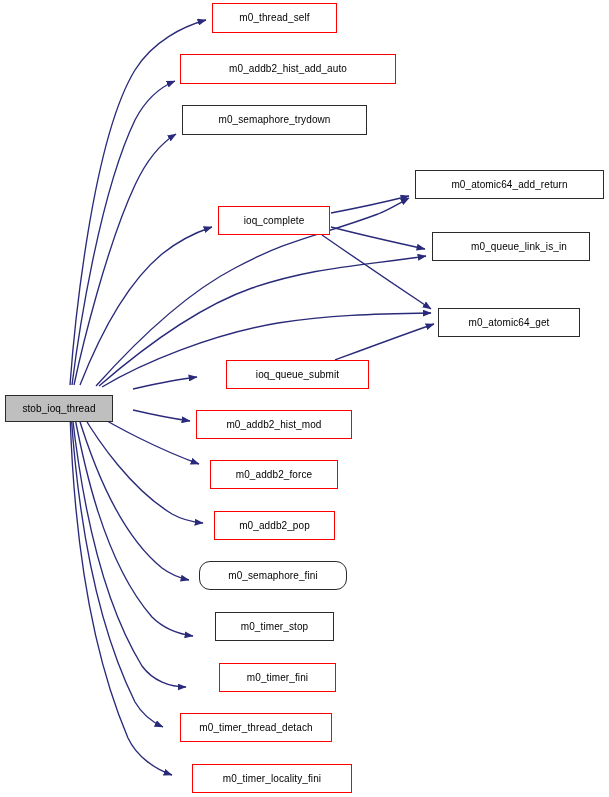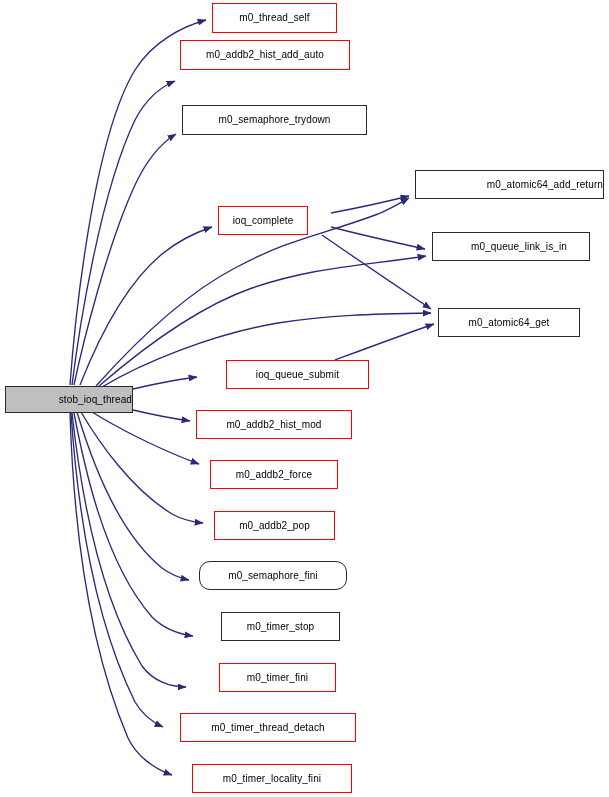--- a/index.html
+++ b/index.html
@@ -69,36 +69,36 @@
         <path d="M71,413 C75,472 86,603 135,702 C142,714 152,722 163,727" fill="none" stroke="#2a2a7a" stroke-width="1.35" marker-end="url(#arrowhead)"></path>
         <path d="M70,413 C72,477 79,623 128,738 C137,757 155,769 172,775" fill="none" stroke="#2a2a7a" stroke-width="1.35" marker-end="url(#arrowhead)"></path>
         <path d="M331,213 C352,209 381,203 409,196" fill="none" stroke="#2a2a7a" stroke-width="1.35" marker-end="url(#arrowhead)"></path>
         <path d="M331,227 C358,234 393,242 425,249" fill="none" stroke="#2a2a7a" stroke-width="1.35" marker-end="url(#arrowhead)"></path>
         <path d="M322,235 C348,253 395,285 431,309" fill="none" stroke="#2a2a7a" stroke-width="1.35" marker-end="url(#arrowhead)"></path>
         <path d="M335,360 C362,350 405,334 434,324" fill="none" stroke="#2a2a7a" stroke-width="1.35" marker-end="url(#arrowhead)"></path>
       </g>
   </svg>
 
   <div id="nodes-layer">
-      <div class="node-box border-black fill-gray" style="left: 5px; top: 386px; width: 128px; height: 27px; justify-content: flex-end;">
+      <div class="node-box border-black fill-gray" style="left: 5px; top: 395px; width: 108px; height: 27px;">
         <span class="node-label">stob_ioq_thread</span>
       </div>
       <div class="node-box border-red" style="left: 212px; top: 3px; width: 125px; height: 30px;">
         <span class="node-label">m0_thread_self</span>
       </div>
-      <div class="node-box border-red" style="left: 180px; top: 40px; width: 170px; height: 30px; text-align: right;">
+      <div class="node-box border-red" style="left: 180px; top: 54px; width: 216px; height: 30px; text-align: right;">
         <span class="node-label">m0_addb2_hist_add_auto</span>
       </div>
       <div class="node-box border-black" style="left: 182px; top: 105px; width: 185px; height: 30px;">
         <span class="node-label">m0_semaphore_trydown</span>
       </div>
-      <div class="node-box border-black" style="left: 415px; top: 170px; width: 189px; height: 29px; justify-content: flex-end;">
+      <div class="node-box border-black" style="left: 415px; top: 170px; width: 189px; height: 29px;">
         <span class="node-label">m0_atomic64_add_return</span>
       </div>
-      <div class="node-box border-red" style="left: 218px; top: 206px; width: 90px; height: 29px;">
+      <div class="node-box border-red" style="left: 218px; top: 206px; width: 112px; height: 29px;">
         <span class="node-label">ioq_complete</span>
       </div>
       <div class="node-box border-black" style="left: 432px; top: 232px; width: 158px; height: 29px; padding-left: 16px;">
         <span class="node-label">m0_queue_link_is_in</span>
       </div>
       <div class="node-box border-black" style="left: 438px; top: 308px; width: 142px; height: 29px;">
         <span class="node-label">m0_atomic64_get</span>
       </div>
       <div class="node-box border-red" style="left: 203px; top: 360px; width: 143px; height: 29px; margin-left: 23px;">
         <span class="node-label">ioq_queue_submit</span>
@@ -108,27 +108,27 @@
       </div>
       <div class="node-box border-red" style="left: 210px; top: 460px; width: 128px; height: 29px;">
         <span class="node-label">m0_addb2_force</span>
       </div>
       <div class="node-box border-red" style="left: 214px; top: 511px; width: 121px; height: 29px;">
         <span class="node-label">m0_addb2_pop</span>
       </div>
       <div class="node-box border-black" style="left: 199px; top: 561px; width: 148px; height: 29px; border-radius: 11px;">
         <span class="node-label">m0_semaphore_fini</span>
       </div>
-      <div class="node-box border-black" style="left: 221px; top: 612px; width: 119px; height: 29px; text-align: right;">
+      <div class="node-box border-black" style="left: 215px; top: 612px; width: 119px; height: 29px; text-align: right;">
         <span class="node-label">m0_timer_stop</span>
       </div>
       <div class="node-box border-red" style="left: 219px; top: 663px; width: 117px; height: 29px;">
         <span class="node-label">m0_timer_fini</span>
       </div>
-      <div class="node-box border-red" style="left: 180px; top: 713px; width: 176px; height: 29px;">
+      <div class="node-box border-red" style="left: 180px; top: 713px; width: 152px; height: 29px;">
         <span class="node-label">m0_timer_thread_detach</span>
       </div>
       <div class="node-box border-red" style="left: 192px; top: 764px; width: 160px; height: 29px;">
         <span class="node-label">m0_timer_locality_fini</span>
       </div>
     </div>
 
 </div>
 
 </body></html>

